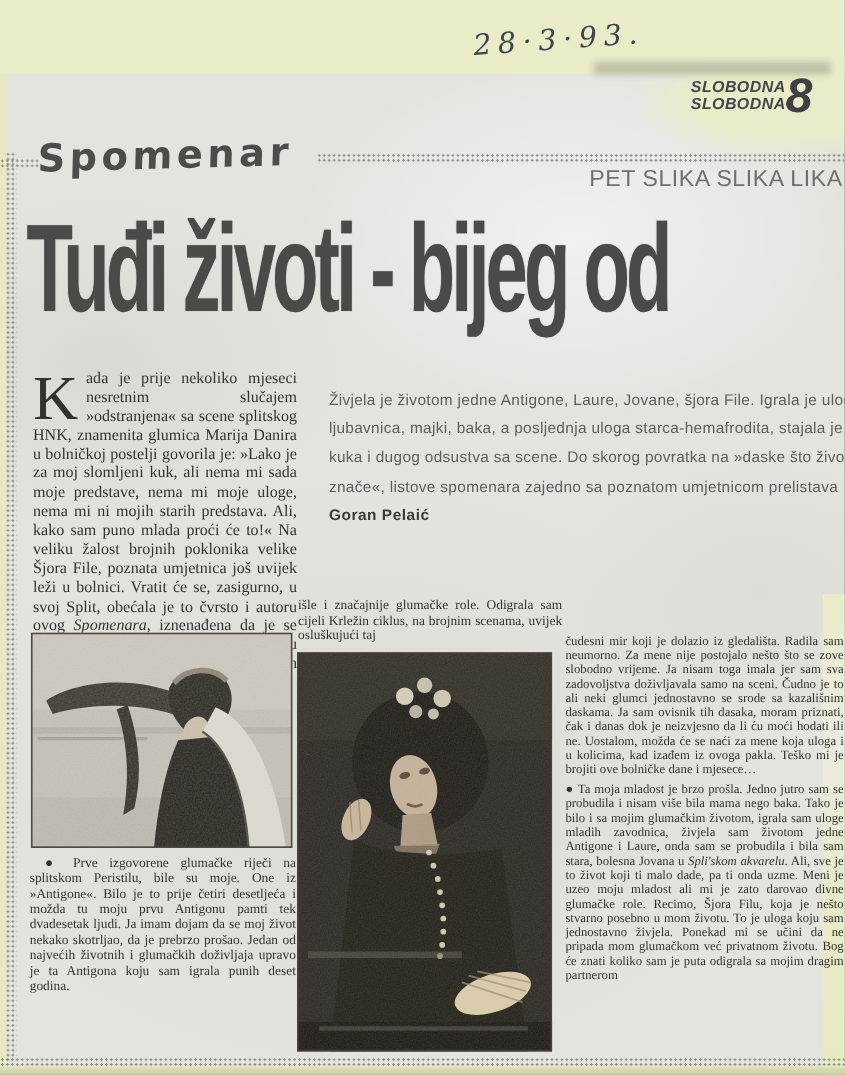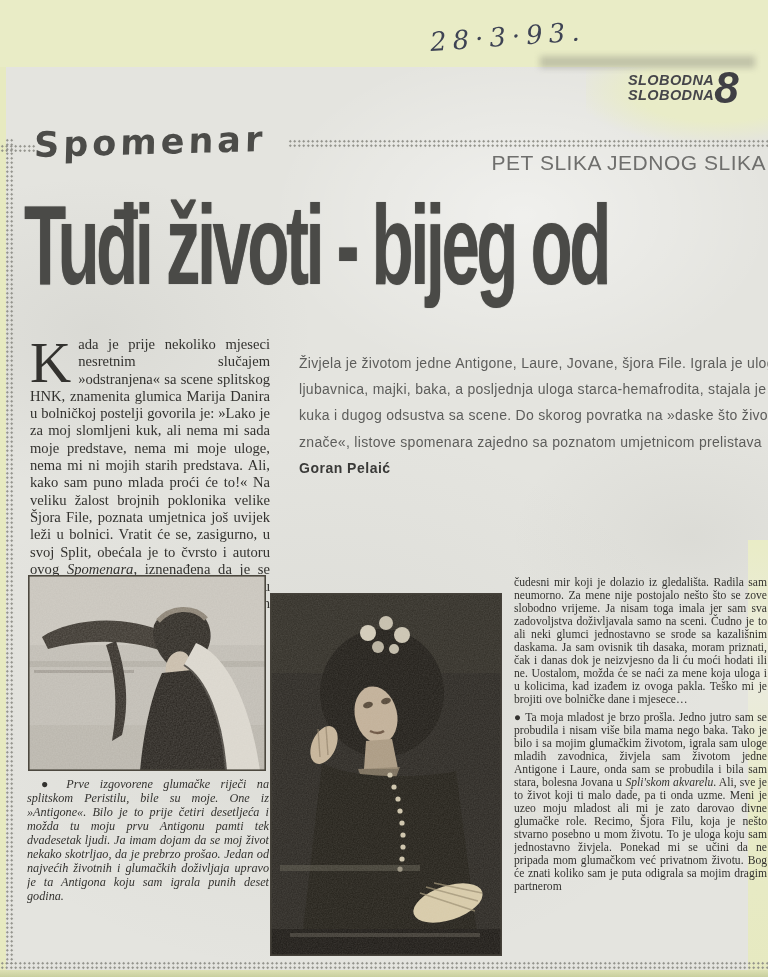--- a/index.html
+++ b/index.html
@@ -70,21 +70,21 @@
   .mid-top{left:271px;top:544px;width:240px;margin:0;font-size:12.2px;line-height:13.6px;
     text-align:justify;color:#33322f;}
 
   .right-col{left:514px;top:544px;width:253px;height:420px;overflow:hidden;
     font-size:11.6px;line-height:13px;text-align:justify;color:#33322f;margin-top:32px;}
   .right-col p{margin:0;}
   .right-col p + p{margin-top:5px;}
 
   .left-bullets{left:27px;top:777px;width:242px;height:187px;overflow:hidden;
     font-size:12.2px;line-height:14px;text-align:justify;color:#33322f;}
-  .left-bullets p{margin:0;text-indent:14px;font-style:italic;}
+  .left-bullets p{margin:0;text-indent:14px;}
   .left-bullets p + p{margin-top:11px;}
 
   .photo{display:block;}
   .photo1{left:28px;top:575px;width:238px;height:196px;}
   .photo2{left:270px;top:593px;width:232px;height:363px;}
   .photo svg{display:block;width:100%;height:100%;}
 </style>
 </head>
 <body>
 
@@ -107,27 +107,28 @@
 
   <div class="abs logo">
     <div class="logo-name">
       <div>SLOBODNA</div>
       <div>SLOBODNA</div>
     </div>
     <div class="logo-number">8</div>
   </div>
 
   <div class="abs section-title">Spomenar</div>
-  <div class="abs kicker">PET SLIKA JEDNOG SLIKA</div>
+  <div class="abs kicker">PET SLIKA SLIKA LIKA</div>
   <h1 class="abs headline" style="margin:0;">Tuđi životi - bijeg od</h1>
 
   <p class="abs lead"><span class="dropcap">K</span><span>ada je prije nekoliko mjeseci nesretnim slučajem »odstranjena« sa scene splitskog HNK, znamenita glumica Marija Danira u bolničkoj postelji govorila je: »Lako je za moj slomljeni kuk, ali nema mi sada moje predstave, nema mi moje uloge, nema mi ni mojih starih predstava. Ali, kako sam puno mlada proći će to!« Na veliku žalost brojnih poklonika velike Šjora File, poznata umjetnica još uvijek leži u bolnici. Vratit će se, zasigurno, u svoj Split, obećala je to čvrsto i autoru ovog </span><i>Spomenara</i><span>, iznenađena da je se još uvijek netko sjeća. Kao da je stotinu godina prošlo. A nije! Dokaz je i ovih pet slika dragog lika…</span></p>
 
   <p class="abs intro"><span>Živjela je životom jedne Antigone, Laure, Jovane, šjora File. Igrala je uloge ljubavnica, majki, baka, a posljednja uloga starca-hemafrodita, stajala je kuka i dugog odsustva sa scene. Do skorog povratka na »daske što život znače«, listove spomenara zajedno sa poznatom umjetnicom prelistava </span><b>Goran Pelaić</b></p>
 
+  <p class="abs mid-top">išle i značajnije glumačke role. Odigrala sam cijeli Krležin ciklus, na brojnim scenama, uvijek osluškujući taj</p>
 
   <div class="abs photo photo1">
     <svg viewBox="0 0 238 196" preserveAspectRatio="none" aria-hidden="true">
       <defs>
         <filter id="grainA" x="0" y="0" width="100%" height="100%">
           <feTurbulence type="fractalNoise" baseFrequency="0.7" numOctaves="2" stitchTiles="stitch"></feTurbulence>
           <feColorMatrix type="matrix" values="0 0 0 0 0.9  0 0 0 0 0.88  0 0 0 0 0.82  0.45 0 0 0 0"></feColorMatrix>
         </filter>
       </defs>
       <rect width="238" height="196" fill="#c0bcb4"></rect>

